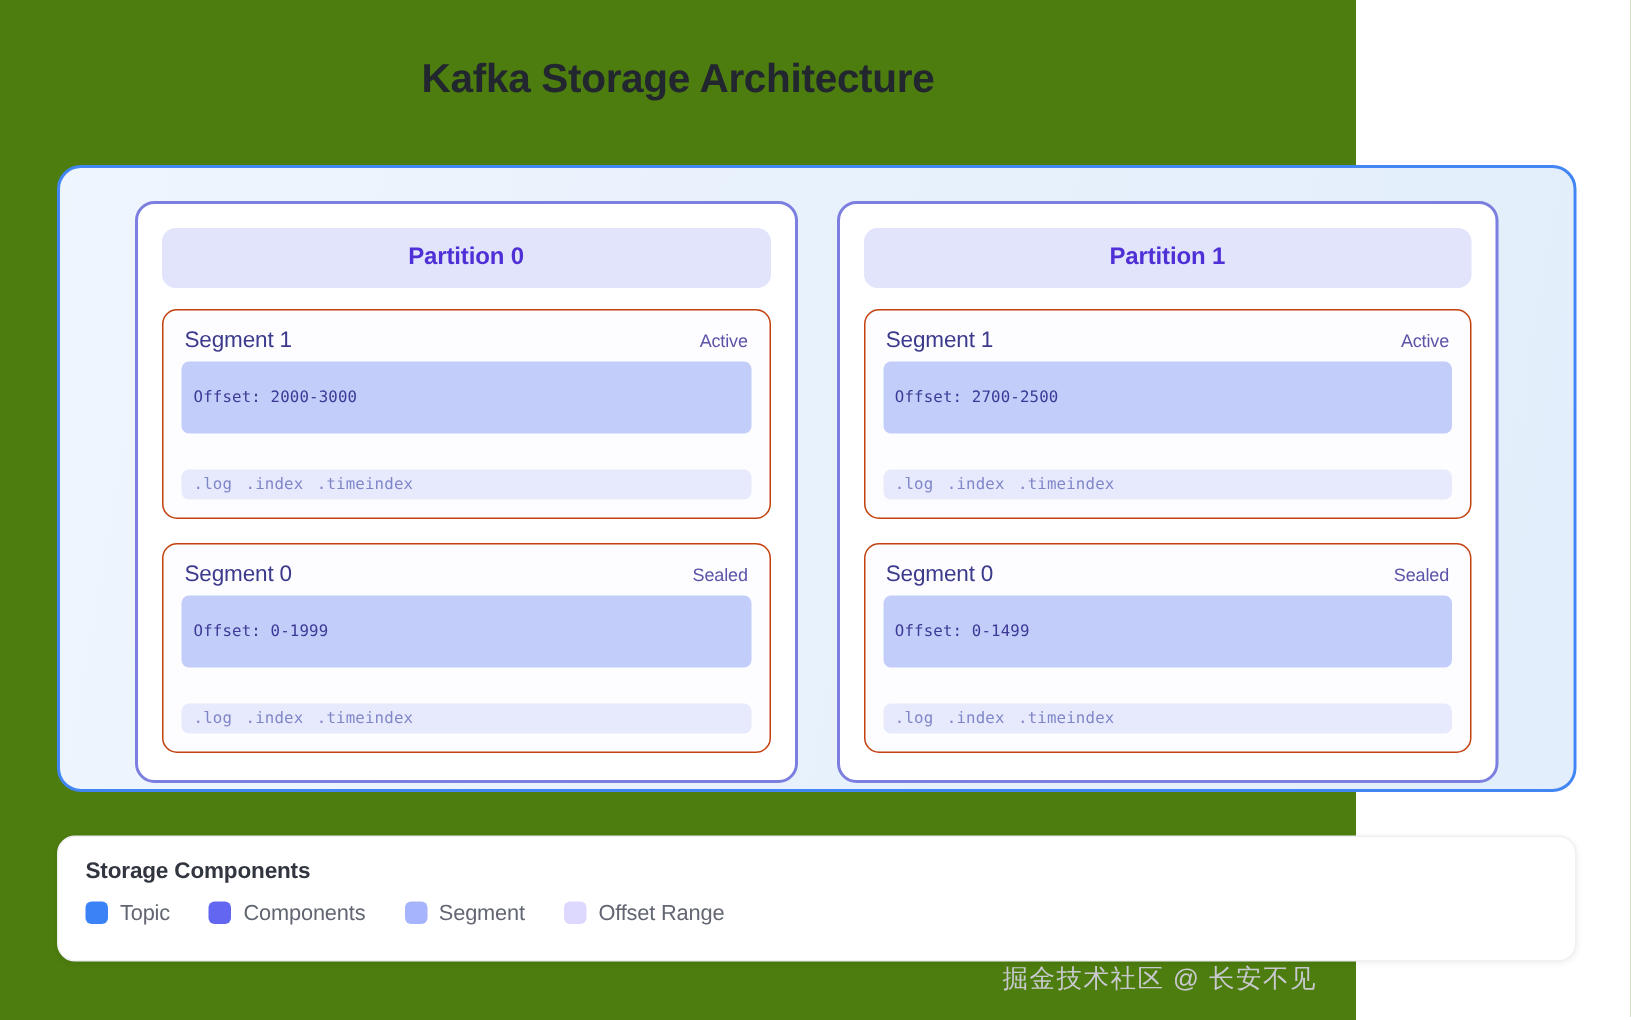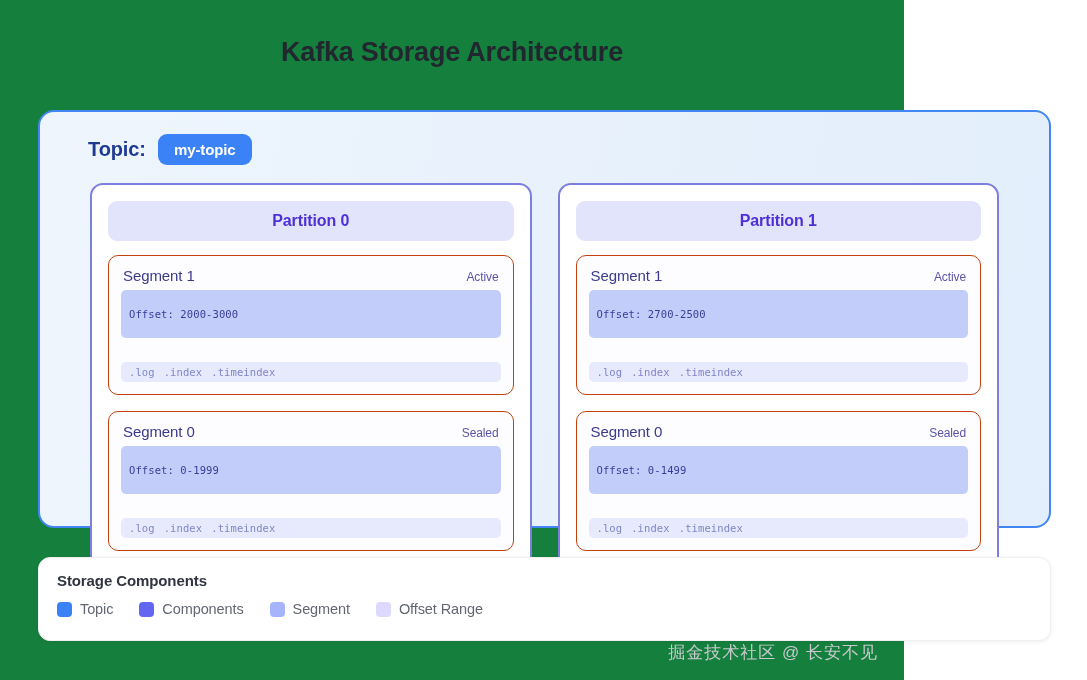--- a/index.html
+++ b/index.html
@@ -9,21 +9,21 @@
     height: 680px;
     background: #ffffff;
     font-family: "Liberation Sans", sans-serif;
     overflow: hidden;
   }
 
   .page {
     position: relative;
     width: 904px;
     height: 680px;
-    background: #15803d;
+    background: #4d7c0f;
   }
 
   
   .page-title {
     text-align: center;
     font-size: 27px;
     font-weight: bold;
     color: #22262f;
     letter-spacing: -0.2px;
     padding-top: 36px;
@@ -163,21 +163,21 @@
   .legend-title {
     font-size: 15px;
     font-weight: bold;
     color: #31353f;
     margin-bottom: 12px;
     letter-spacing: -0.1px;
   }
 
   .legend-items { display: flex; align-items: center; gap: 26px; }
 
-  .legend-item { display: flex; align-items: center; gap: 8px; }
+  .legend-item { display: flex; align-items: flex-start; gap: 8px; }
 
   .legend-swatch {
     width: 15px;
     height: 15px;
     border-radius: 4px;
     flex: 0 0 auto;
   }
 
   .legend-text {
     font-size: 14.5px;
@@ -198,24 +198,20 @@
 </style>
 </head>
 <body>
 
 <div class="page">
 
   <h1 class="page-title">Kafka Storage Architecture</h1>
 
   <div class="topic-container">
 
-    <div class="topic-header">
-      <span class="topic-label">Topic:</span>
-      <span class="topic-badge">my-topic</span>
-    </div>
 
     <div class="partitions">
 
       <div class="partition-card">
         <div class="partition-header">Partition 0</div>
 
         <div class="segment-card">
           <div class="segment-top">
             <span class="segment-name">Segment 1</span>
             <span class="segment-status">Active</span>

